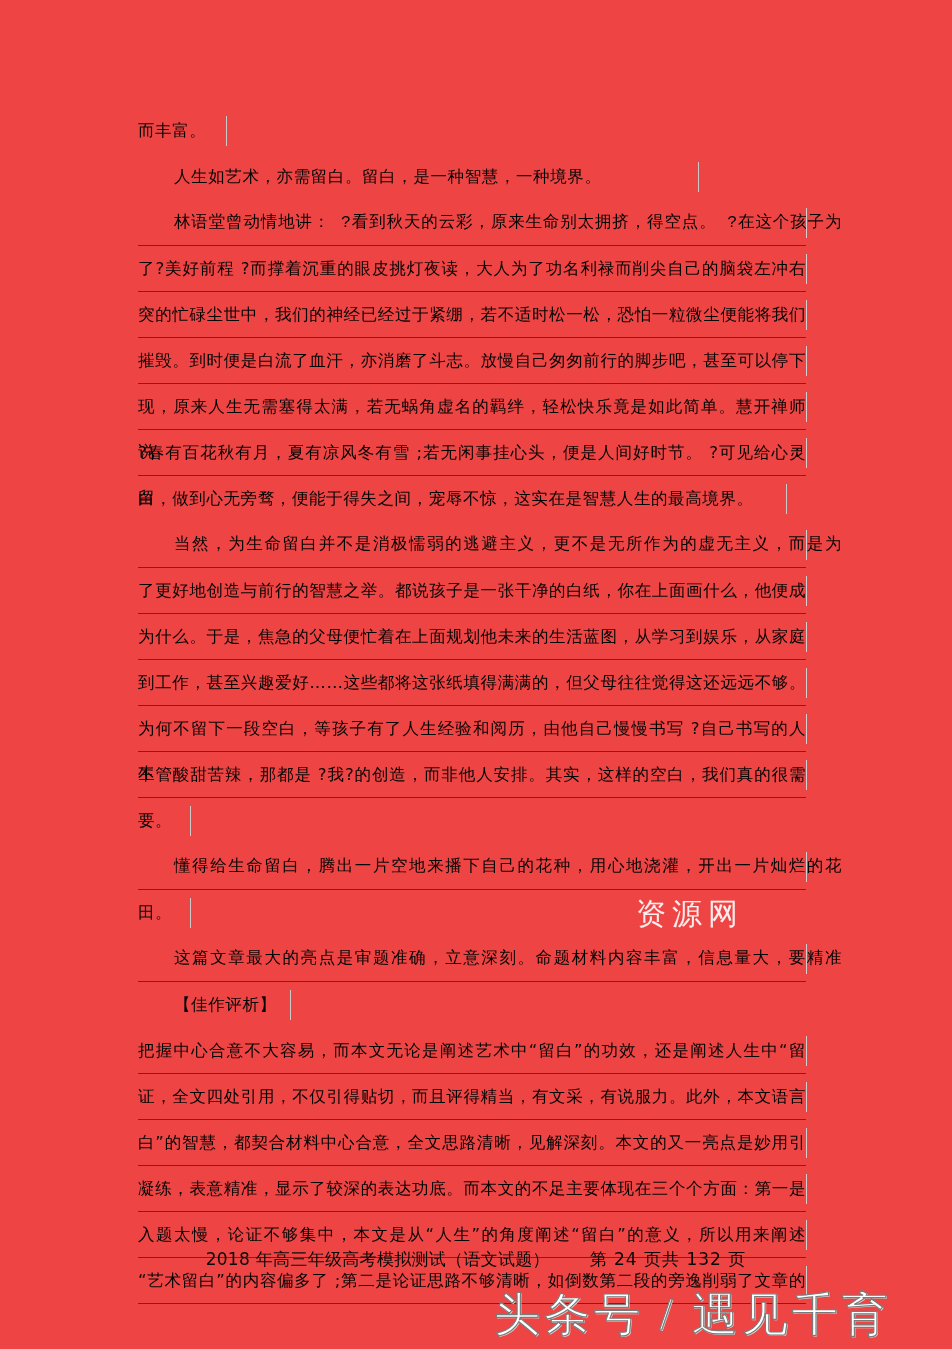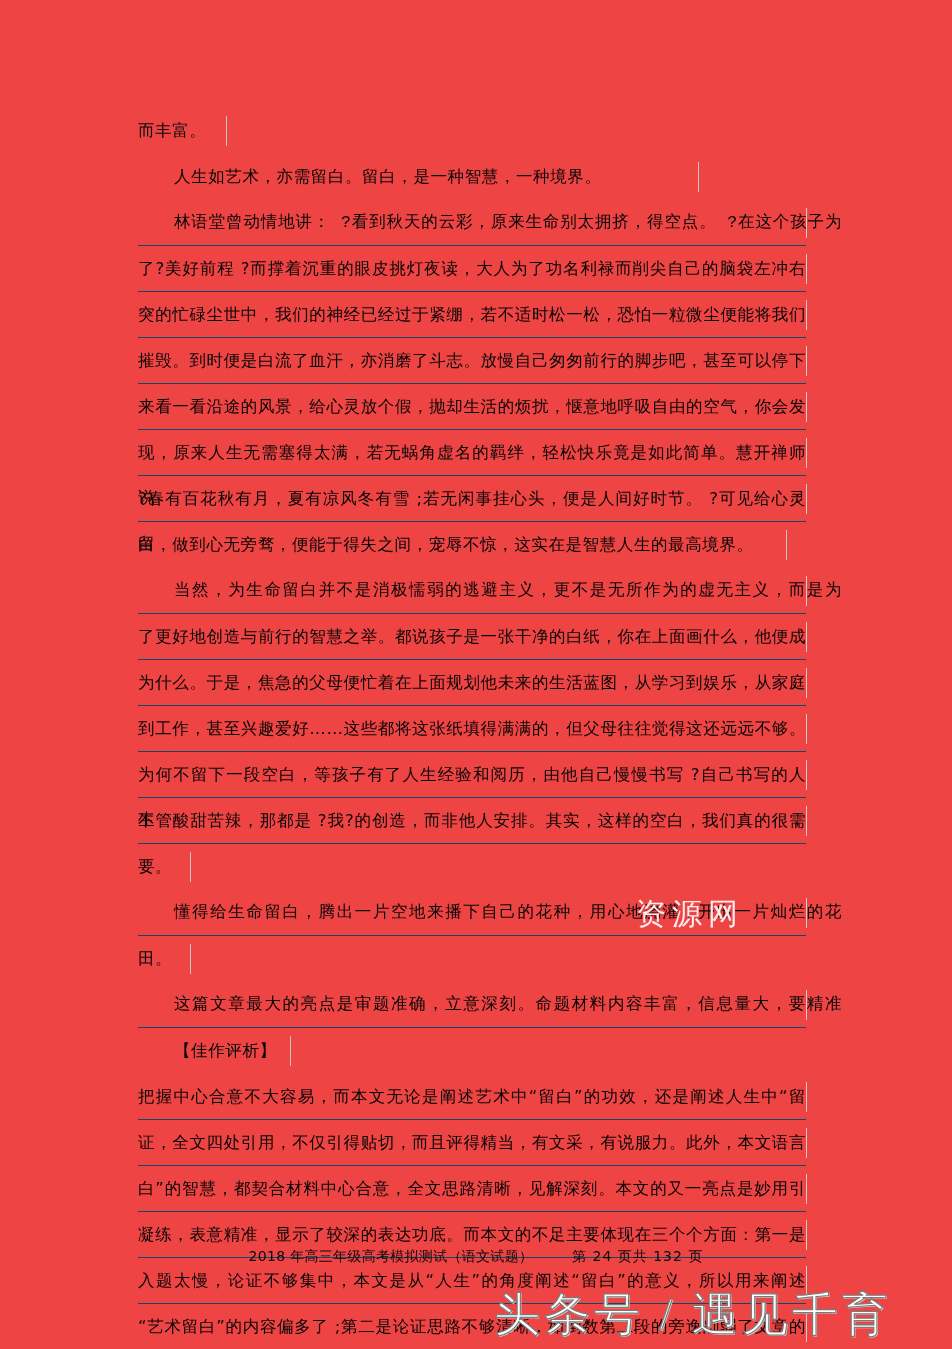--- a/index.html
+++ b/index.html
@@ -74,21 +74,21 @@
     background: #cfcfcf;
   }
 
   
   .footer {
     position: absolute;
     left: 0;
     top: 1248px;
     width: 952px;
     text-align: center;
-    font-size: 14px;
+    font-size: 17px;
     color: #0a0a0a;
     letter-spacing: 0.3px;
   }
   .footer .f-title { margin-right: 34px; }
   .footer .f-page  { letter-spacing: 1px; }
 
   
   .wm-pink {
     position: absolute;
     left: 636px;
@@ -118,21 +118,20 @@
 
 <div class="page">
 
   <div class="doc-body">
       <div class="line no-rule"><span class="txt">而丰富。</span><span class="tick" style="left: 88px;"></span></div>
       <div class="line indent no-rule"><span class="txt">人生如艺术，亦需留白。留白，是一种智慧，一种境界。</span><span class="tick" style="left: 560px;"></span></div>
       <div class="line justify indent"><span class="txt">林语堂曾动情地讲：  ?看到秋天的云彩，原来生命别太拥挤，得空点。      ?在这个孩子为</span><span class="right-edge"></span></div>
       <div class="line justify"><span class="txt">了?美好前程 ?而撑着沉重的眼皮挑灯夜读，大人为了功名利禄而削尖自己的脑袋左冲右</span><span class="right-edge"></span></div>
       <div class="line justify"><span class="txt">突的忙碌尘世中，我们的神经已经过于紧绷，若不适时松一松，恐怕一粒微尘便能将我们</span><span class="right-edge"></span></div>
       <div class="line justify"><span class="txt">摧毁。到时便是白流了血汗，亦消磨了斗志。放慢自己匆匆前行的脚步吧，甚至可以停下</span><span class="right-edge"></span></div>
-      <div class="line justify"><span class="txt">来看一看沿途的风景，给心灵放个假，抛却生活的烦扰，惬意地呼吸自由的空气，你会发</span><span class="right-edge"></span></div>
       <div class="line justify"><span class="txt">现，原来人生无需塞得太满，若无蜗角虚名的羁绊，轻松快乐竟是如此简单。慧开禅师说：</span><span class="right-edge"></span></div>
       <div class="line justify"><span class="txt">?春有百花秋有月，夏有凉风冬有雪     ;若无闲事挂心头，便是人间好时节。   ?可见给心灵留</span><span class="right-edge"></span></div>
       <div class="line no-rule"><span class="txt">白，做到心无旁骛，便能于得失之间，宠辱不惊，这实在是智慧人生的最高境界。</span><span class="tick" style="left: 648px;"></span></div>
       <div class="line justify indent"><span class="txt">当然，为生命留白并不是消极懦弱的逃避主义，更不是无所作为的虚无主义，而是为</span><span class="right-edge"></span></div>
       <div class="line justify"><span class="txt">了更好地创造与前行的智慧之举。都说孩子是一张干净的白纸，你在上面画什么，他便成</span><span class="right-edge"></span></div>
       <div class="line justify"><span class="txt">为什么。于是，焦急的父母便忙着在上面规划他未来的生活蓝图，从学习到娱乐，从家庭</span><span class="right-edge"></span></div>
       <div class="line justify"><span class="txt">到工作，甚至兴趣爱好……这些都将这张纸填得满满的，但父母往往觉得这还远远不够。</span><span class="right-edge"></span></div>
       <div class="line justify"><span class="txt">为何不留下一段空白，等孩子有了人生经验和阅历，由他自己慢慢书写      ?自己书写的人生，</span><span class="right-edge"></span></div>
       <div class="line justify"><span class="txt">不管酸甜苦辣，那都是 ?我?的创造，而非他人安排。其实，这样的空白，我们真的很需</span><span class="right-edge"></span></div>
       <div class="line no-rule"><span class="txt">要。</span><span class="tick" style="left: 52px;"></span></div>

